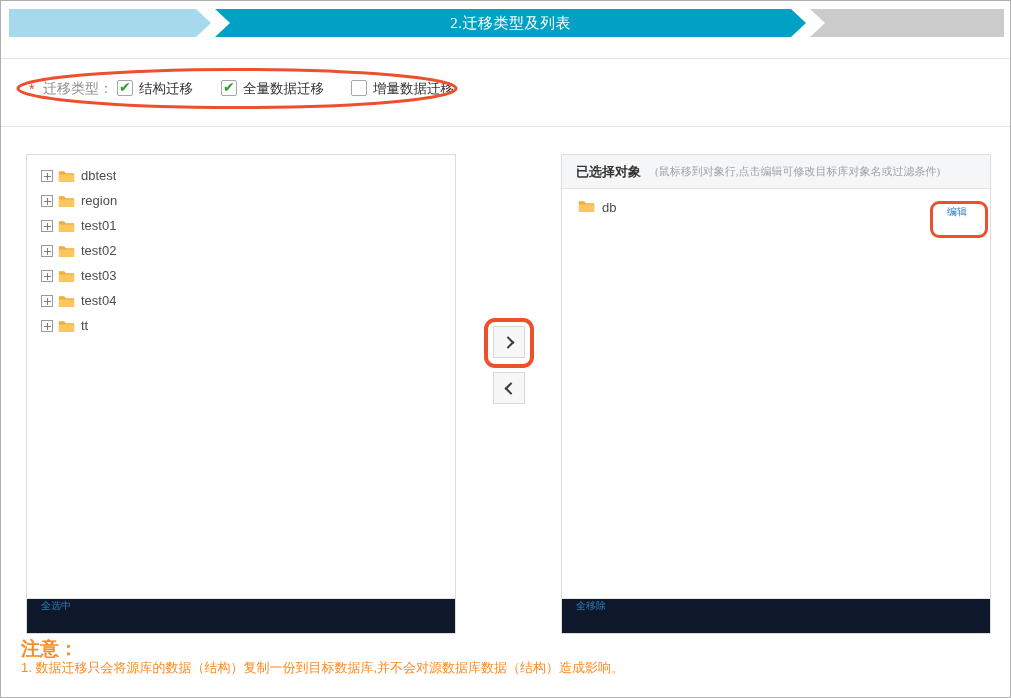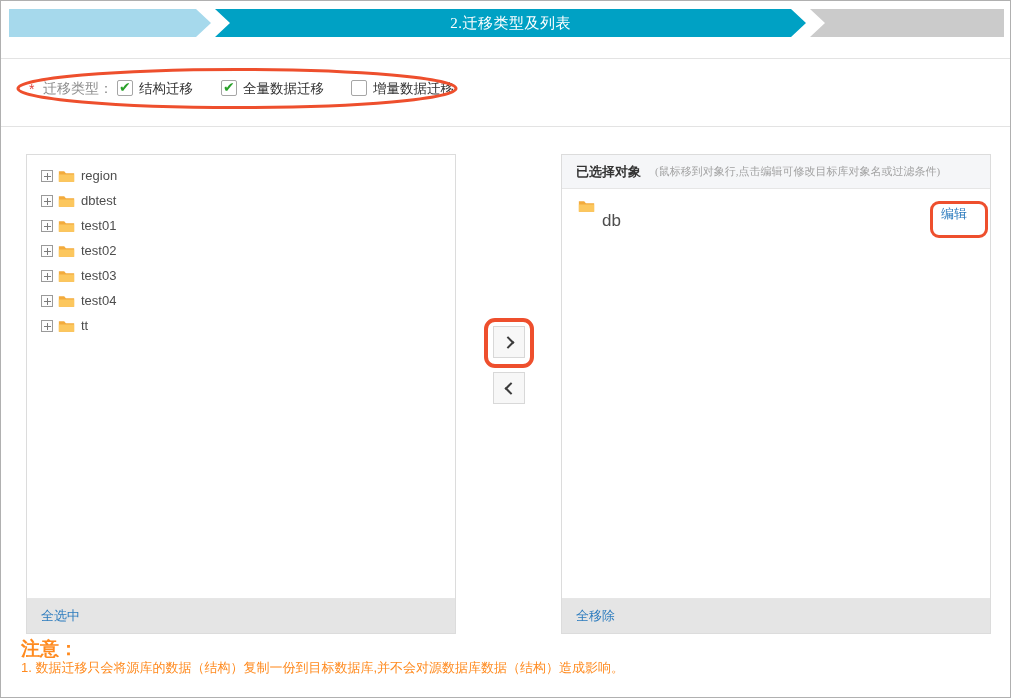--- a/index.html
+++ b/index.html
@@ -40,38 +40,38 @@
   
   .panel { position:absolute; top:153px; width:430px; height:480px;
     border:1px solid #dcdcdc; background:#ffffff; }
   .panel-left  { left:25px; }
   .panel-right { left:560px; }
   .panel-header { height:34px; background:#f5f6f8; border-bottom:1px solid #e6e6e6;
     display:flex; align-items:center; padding-left:14px; font-size:13px; color:#333333; }
   .panel-header .title-strong { font-weight:bold; }
   .panel-hint { color:#a2a2a2; font-size:11px; margin-left:14px; font-weight:normal;font-family:Liberation Serif, serif; }
   .panel-footer { position:absolute; left:0; right:0; bottom:0; height:35px;
-    background:#e5e5e5; border-top:1px solid #e6e6e6;
-    display:flex; align-items:center; padding-left:14px; }
-  a.blue-link { color:#2d7cbe; font-size:13px; text-decoration:none; cursor:pointer; }
+    background:#0f172a; border-top:1px solid #e6e6e6;
+    display:flex; padding-left:14px; }
+  a.blue-link { color:#2d7cbe; font-size:10px; text-decoration:none; cursor:pointer; }
 
   
   .tree { padding-top:8px; }
   .tree-item { height:25px; display:flex; align-items:center; padding-left:14px; cursor:pointer; }
   .expander { width:12px; height:12px; border:1px solid #9a9a9a; background:#fcfcfc;
     position:relative; flex:0 0 auto; }
   .expander::before { content:""; position:absolute; left:2px; top:5px; width:7px; height:1px; background:#7a7a7a; }
   .expander::after  { content:""; position:absolute; left:5px; top:2px; width:1px; height:7px; background:#7a7a7a; }
   .folder { margin-left:5px; flex:0 0 auto; display:inline-flex; }
   .tree-label { margin-left:6px; font-size:13px; color:#4d4d4d; }
 
   
   .sel-row { position:relative; height:46px; }
   .sel-row .folder { position:absolute; left:16px; top:10px; margin:0; }
-  .sel-name { position:absolute; left:40px; top:22px; font-size:17px; color:#4d4d4d; }
+  .sel-name { position:absolute; left:40px; top:11px; font-size:13px; color:#4d4d4d; }
   .edit-link { position:absolute; right:23px; top:16px; }
 
   
   .xfer-btn { position:absolute; left:492px; width:32px; height:32px;
     background:#f7f7f7; border:1px solid #d8d8d8; cursor:pointer;
     display:flex; align-items:center; justify-content:center; }
   .btn-right { top:325px; } .btn-left { top:371px; }
   .chev { width:9px; height:9px; border-top:2px solid #3c3c3c; border-right:2px solid #3c3c3c; }
   .chev-r { transform:rotate(45deg) translate(-1px,1px); }
   .chev-l { transform:rotate(-135deg) translate(-1px,1px); }
@@ -124,31 +124,31 @@
   <div class="panel panel-left">
     <div class="tree">
       <div class="tree-item">
         <span class="expander"></span>
         <span class="folder">
             <svg width="17" height="14" viewBox="0 0 20 16">
               <path d="M1 2.5h6.3l2 2.3H19v10H1z" fill="#f3ab3c"></path>
               <path d="M1 6.2h18v8.6H1z" fill="#fcc75e"></path>
             </svg>
           </span>
+        <span class="tree-label">dbtest</span>
+      </div>
+      <div class="tree-item">
+        <span class="expander"></span>
+        <span class="folder">
+            <svg width="17" height="14" viewBox="0 0 20 16">
+              <path d="M1 2.5h6.3l2 2.3H19v10H1z" fill="#f3ab3c"></path>
+              <path d="M1 6.2h18v8.6H1z" fill="#fcc75e"></path>
+            </svg>
+          </span>
         <span class="tree-label">region</span>
-      </div>
-      <div class="tree-item">
-        <span class="expander"></span>
-        <span class="folder">
-            <svg width="17" height="14" viewBox="0 0 20 16">
-              <path d="M1 2.5h6.3l2 2.3H19v10H1z" fill="#f3ab3c"></path>
-              <path d="M1 6.2h18v8.6H1z" fill="#fcc75e"></path>
-            </svg>
-          </span>
-        <span class="tree-label">dbtest</span>
       </div>
       <div class="tree-item">
         <span class="expander"></span>
         <span class="folder">
             <svg width="17" height="14" viewBox="0 0 20 16">
               <path d="M1 2.5h6.3l2 2.3H19v10H1z" fill="#f3ab3c"></path>
               <path d="M1 6.2h18v8.6H1z" fill="#fcc75e"></path>
             </svg>
           </span>
         <span class="tree-label">test01</span>

